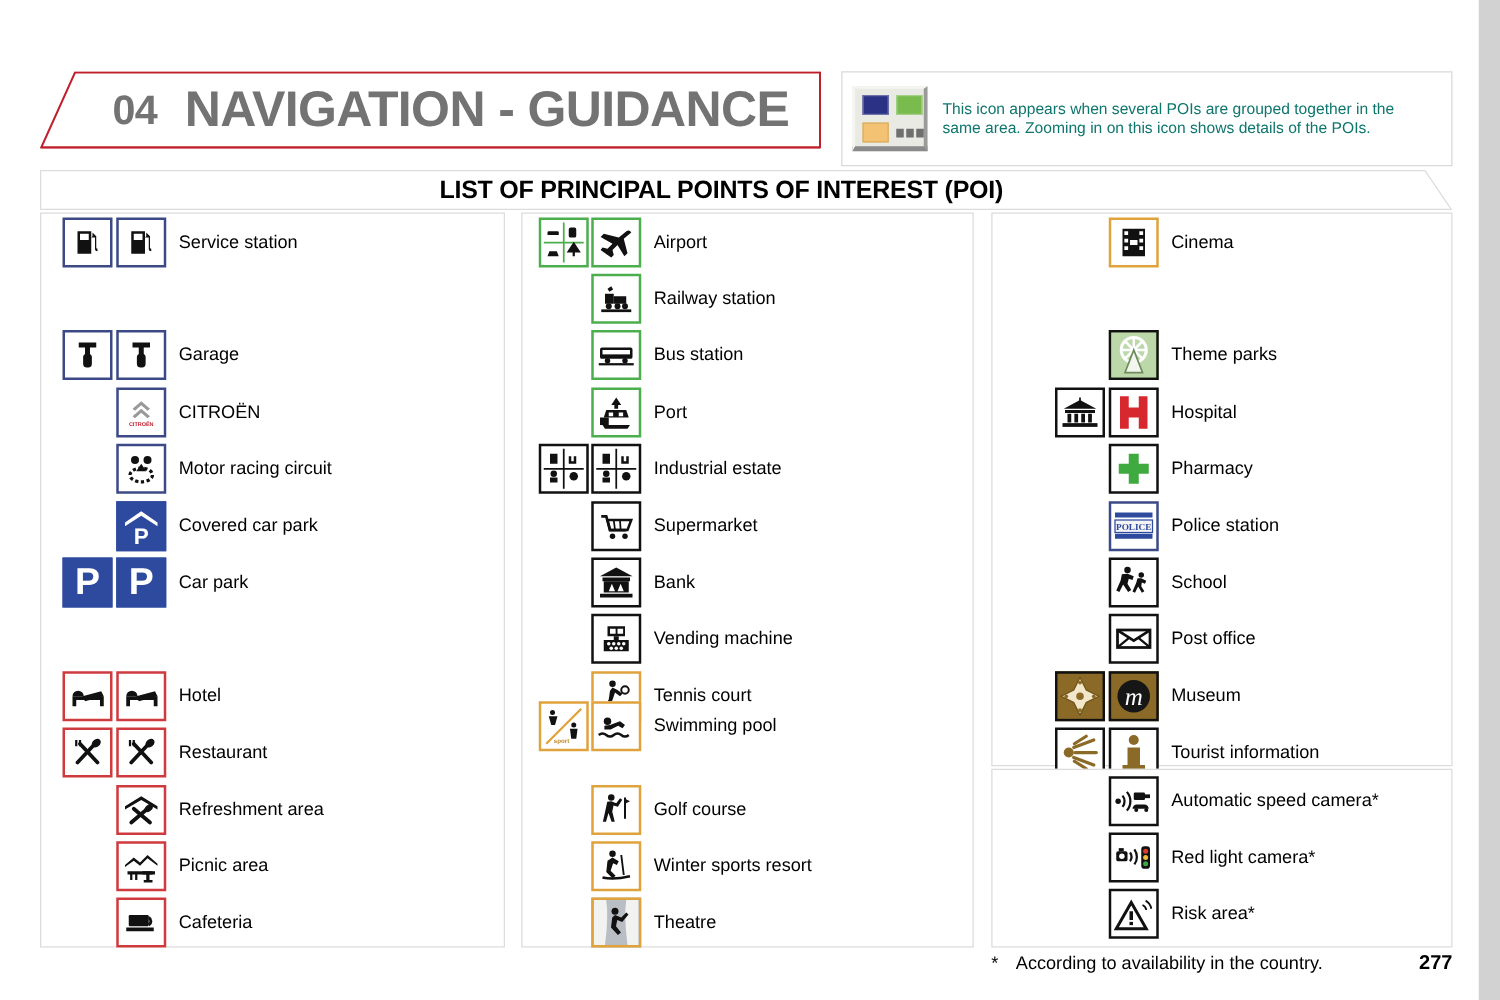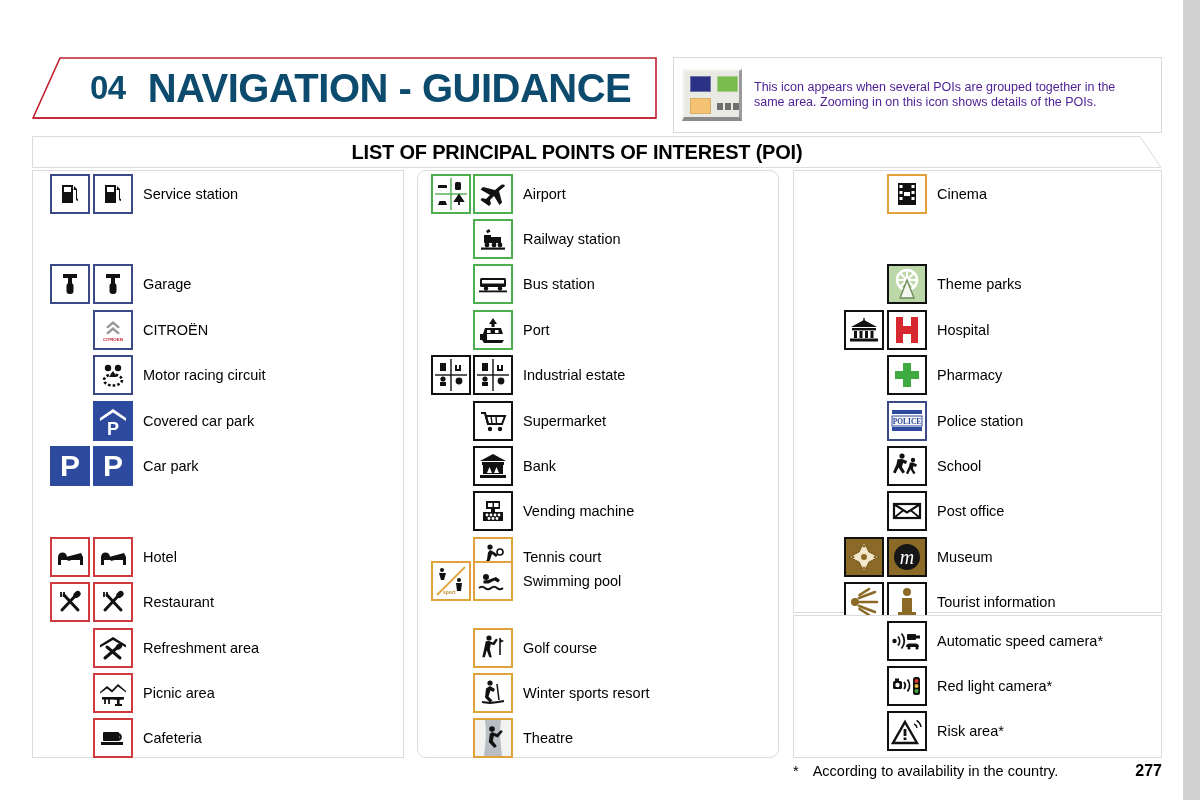--- a/index.html
+++ b/index.html
@@ -26,32 +26,32 @@
     position: absolute; left: 32px; top: 57px; width: 1130px; height: 76px;
   }
   #chapter-banner {
     position: absolute; left: 0; top: 0; width: 625px; height: 62px;
   }
   #chapter-banner svg { position: absolute; left: 0; top: 0; }
   #chapter-text {
     position: absolute; left: 58px; top: 0; height: 62px;
     display: flex; align-items: center; gap: 22px;
     font-size: 40px; font-weight: bold; letter-spacing: -0.5px;
-    color: #0c4a6e; white-space: nowrap;
+    color: #737373; white-space: nowrap;
   }
   #chapter-number { font-size: 33px; font-weight: bold; }
   #chapter-title { font-size: 40px; font-weight: bold; }
 
   #info-box {
     position: absolute; left: 641px; top: 0; width: 489px; height: 76px;
     border: 1px solid #d9d9d9; background: #fff;
     display: flex; align-items: center; padding: 6px 8px;
   }
   #info-text {
-    font-size: 12.5px; line-height: 15.5px; color: #4c1d95; margin-left: 12px;
+    font-size: 12.5px; line-height: 15.5px; color: #0f766e; margin-left: 12px;
     max-width: 380px;
   }
 
   
   .grouped-icon {
     position: relative; width: 60px; height: 52px; flex: 0 0 60px;
     background: #e9eae4;
     border-left: 2px solid #f5f5f2; border-top: 2px solid #f5f5f2;
     border-right: 3px solid #9a9a9a; border-bottom: 4px solid #8a8a8a;
   }
@@ -72,21 +72,21 @@
     display: flex; align-items: center; justify-content: center;
     font-size: 20px; font-weight: bold; color: #000; letter-spacing: -0.2px;
   }
 
   
   .column {
     position: absolute; top: 170px;
     border: 1px solid #dcdcdc; background: #fff;
   }
   #col-1 { left: 32px;  width: 372px; height: 588px; text-align: right; }
-  #col-2 { left: 417px; width: 362px; height: 588px; border-radius: 9px; }
+  #col-2 { left: 417px; width: 362px; height: 588px; }
   #col-3 { left: 793px; width: 369px; height: 443px; }
   #col-3b {
     position: absolute; left: 793px; top: 615px; width: 369px; height: 143px;
     border: 1px solid #dcdcdc; background: #fff;
   }
 
   .poi-list { position: relative; width: 100%; height: 100%; }
 
   .poi-row {
     position: absolute; left: 0; width: 100%; height: 45.4px;

